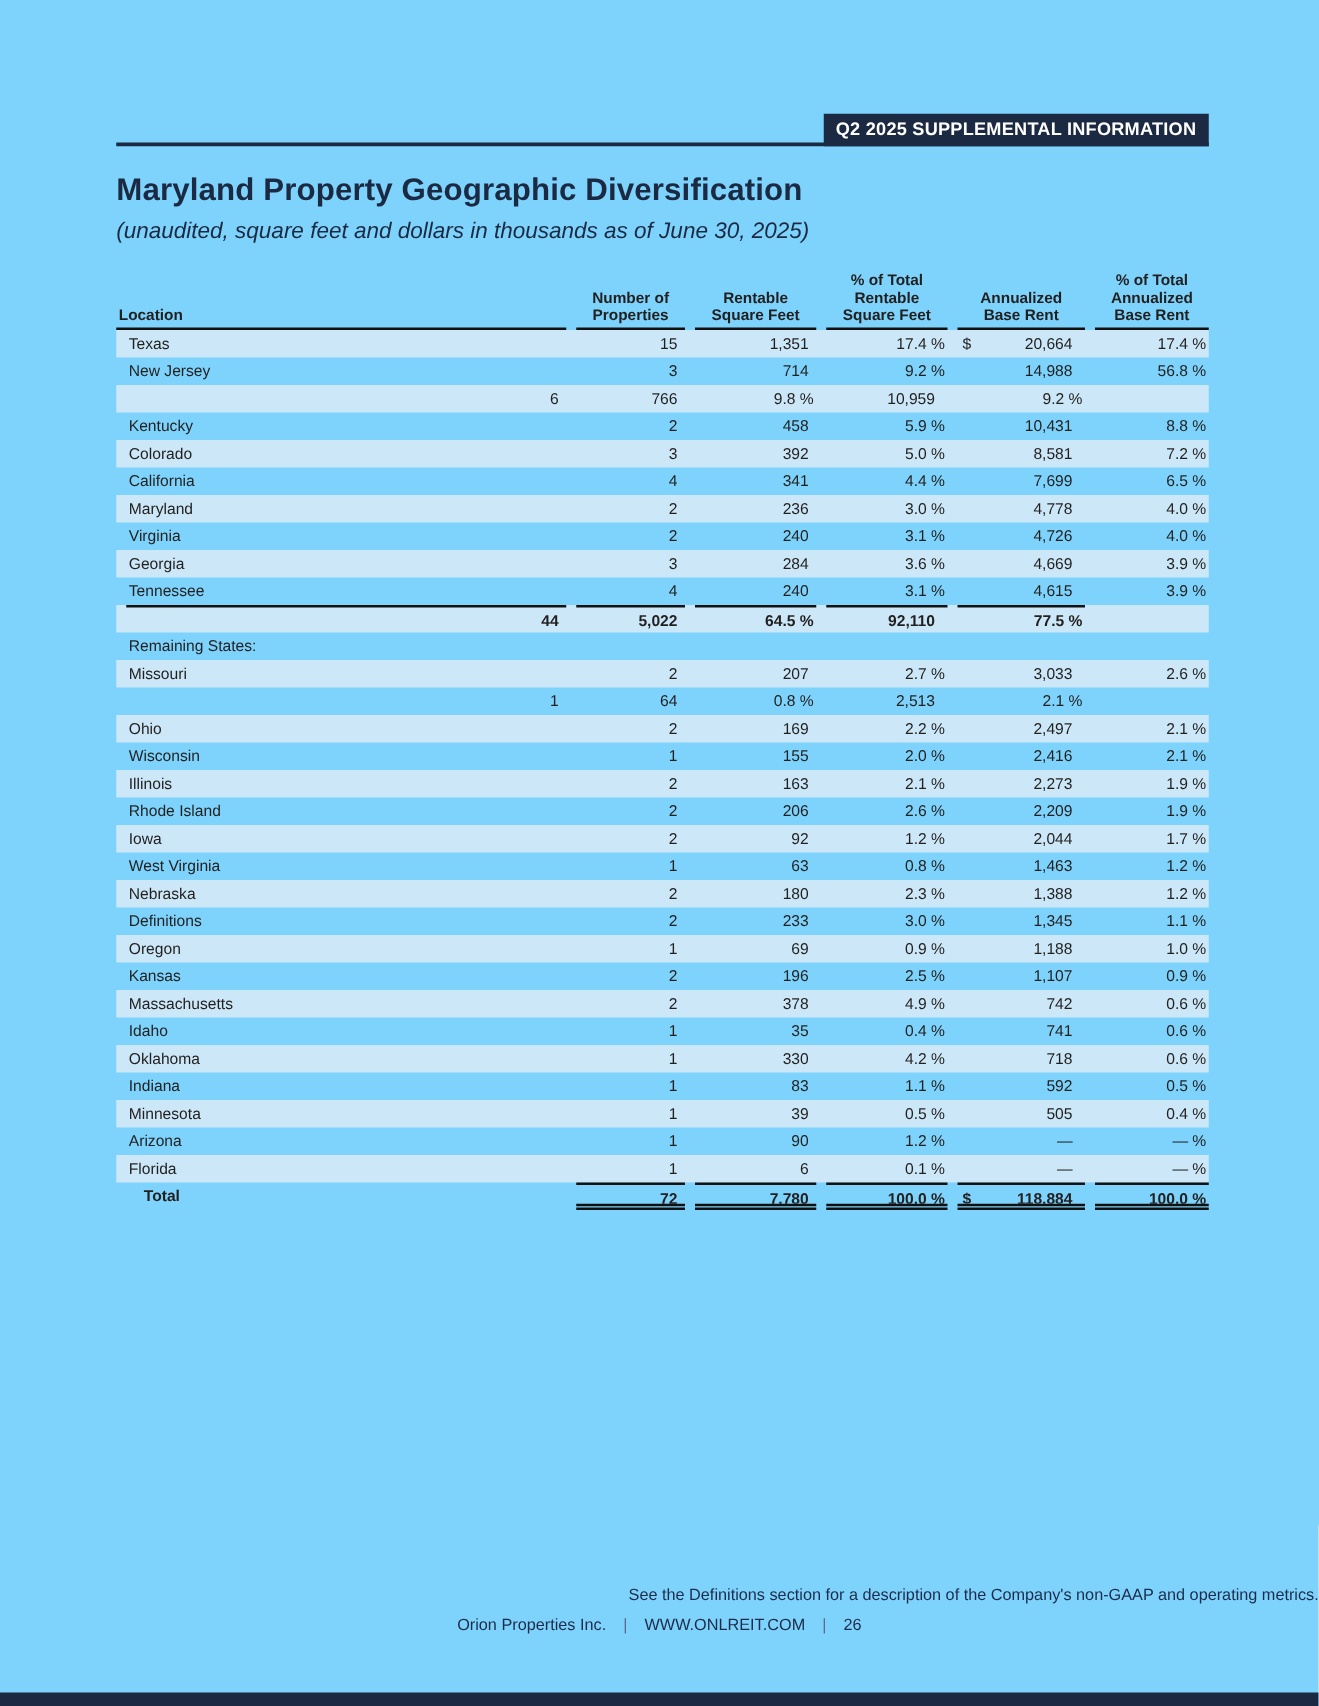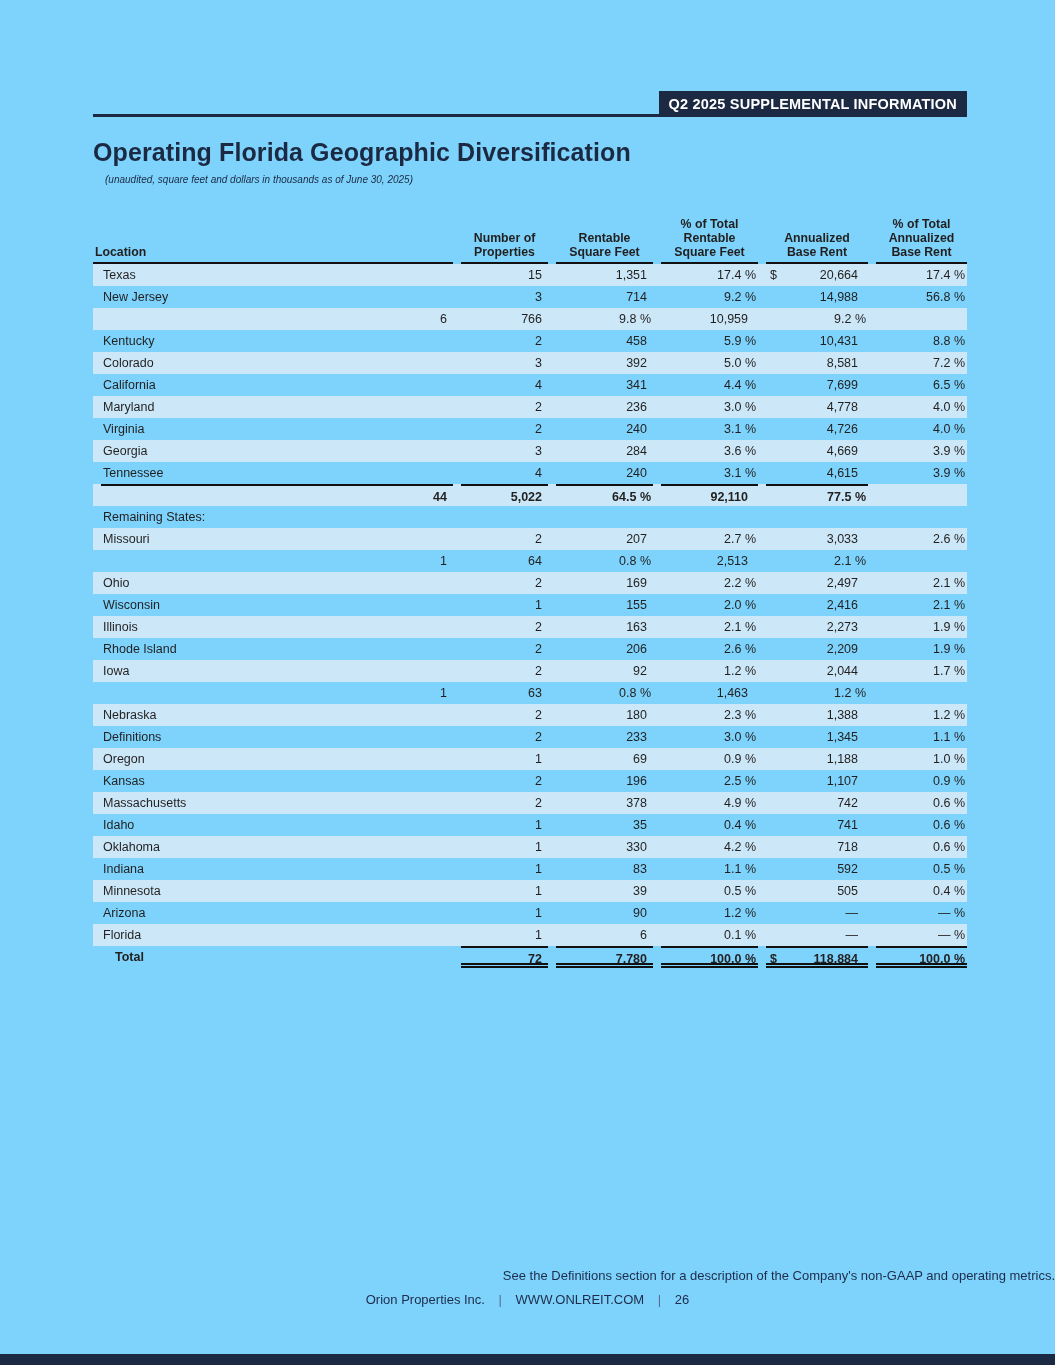--- a/index.html
+++ b/index.html
@@ -45,24 +45,23 @@
     top: 138px;
     font-size: 25px;
     font-weight: 700;
     color: #1b2942;
     letter-spacing: 0.1px;
   }
   .subtitle {
     position: absolute;
     left: 93px;
     top: 174px;
-    font-size: 10px;
+    font-size: 18px;
     font-style: italic;
     color: #1b2942;
-    margin-left: 12px;
   }
 
   
   .table {
     position: absolute;
     left: 93px;
     top: 216px;
     width: 874px;
     font-size: 12.5px;
   }
@@ -150,21 +149,21 @@
 </head>
 <body>
 
 <div class="page">
 
   <div class="top-rule"></div>
   <div class="badge">
     <span>Q2 2025 SUPPLEMENTAL INFORMATION</span>
   </div>
 
-  <h1 class="title">Operating Florida Geographic Diversification</h1>
+  <h1 class="title">Maryland Property Geographic Diversification</h1>
   <div class="subtitle">(unaudited, square feet and dollars in thousands as of June 30, 2025)</div>
 
   <div class="table">
     <div class="trow header">
       <div class="cell loc">Location</div>
       <div class="cell">Number of
 Properties</div>
       <div class="cell">Rentable
 Square Feet</div>
       <div class="cell">% of Total
@@ -377,20 +376,21 @@
           <div class="cell c-num c-props">2</div>
           <div class="cell c-num c-sqft">92</div>
           <div class="cell c-num c-pct">1.2 %</div>
           <div class="cell c-abr">
             <span></span>
             <span>2,044</span>
           </div>
           <div class="cell c-num c-pct">1.7 %</div>
         </div>
         <div class="trow">
+          <div class="cell c-loc">West Virginia</div>
           <div class="cell c-num c-props">1</div>
           <div class="cell c-num c-sqft">63</div>
           <div class="cell c-num c-pct">0.8 %</div>
           <div class="cell c-abr">
             <span></span>
             <span>1,463</span>
           </div>
           <div class="cell c-num c-pct">1.2 %</div>
         </div>
         <div class="trow shaded">

